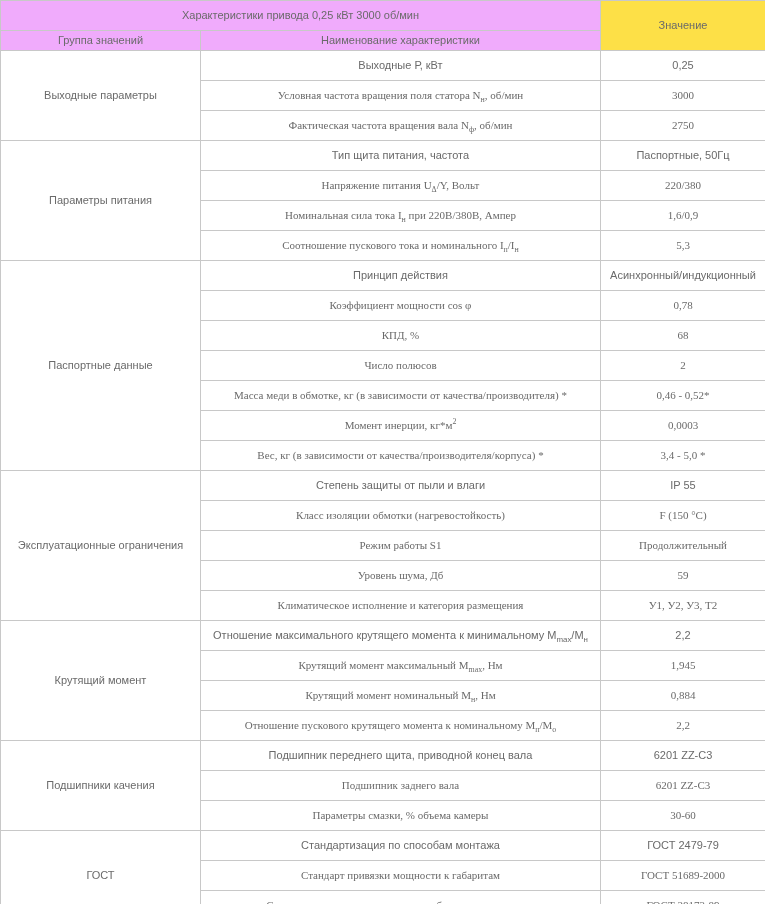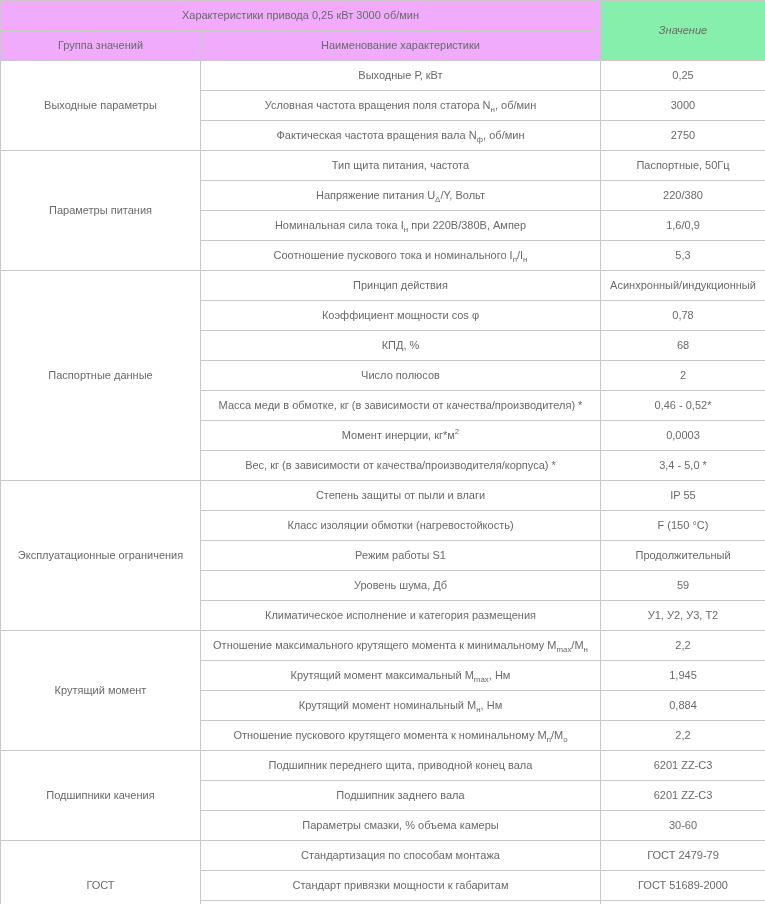--- a/index.html
+++ b/index.html
@@ -41,26 +41,25 @@
   }
 
   
   .hdr {
     background: #f0abfc;
     border: 1px solid #c8c8c8;
     font-size: 11.5px;
     color: #5e5e5e;
   }
   .hdr-title { height: 30px; }
-  .hdr-sub   { height: 30px; margin-left: 48px; }
+  .hdr-sub   { height: 20px; margin-left: 48px; }
   .hdr-value {
-    background: #86efac;
+    background: #fde047;
     font-size: 11.5px;
     color: #5e5e5e;
-    font-style: italic;
   }
 
   
   #spec-table tbody td {
     background: #ffffff;
     height: 30px;
   }
   td.group-cell {
     font-size: 11.5px;
   }
@@ -73,20 +72,21 @@
 
   
   tr.sec-start > td {
     border-top: 1px solid #9a9a9a;
   }
 
   
   tr.sub-row > td {
     border-top: 1px solid #d8d8d8;
     border-bottom: 1px solid #d8d8d8;
+    font-family: Liberation Serif, serif;
   }
 
   sub, sup {
     font-size: 0.72em;
     line-height: 0;
   }
 </style>
 </head>
 <body>
 

